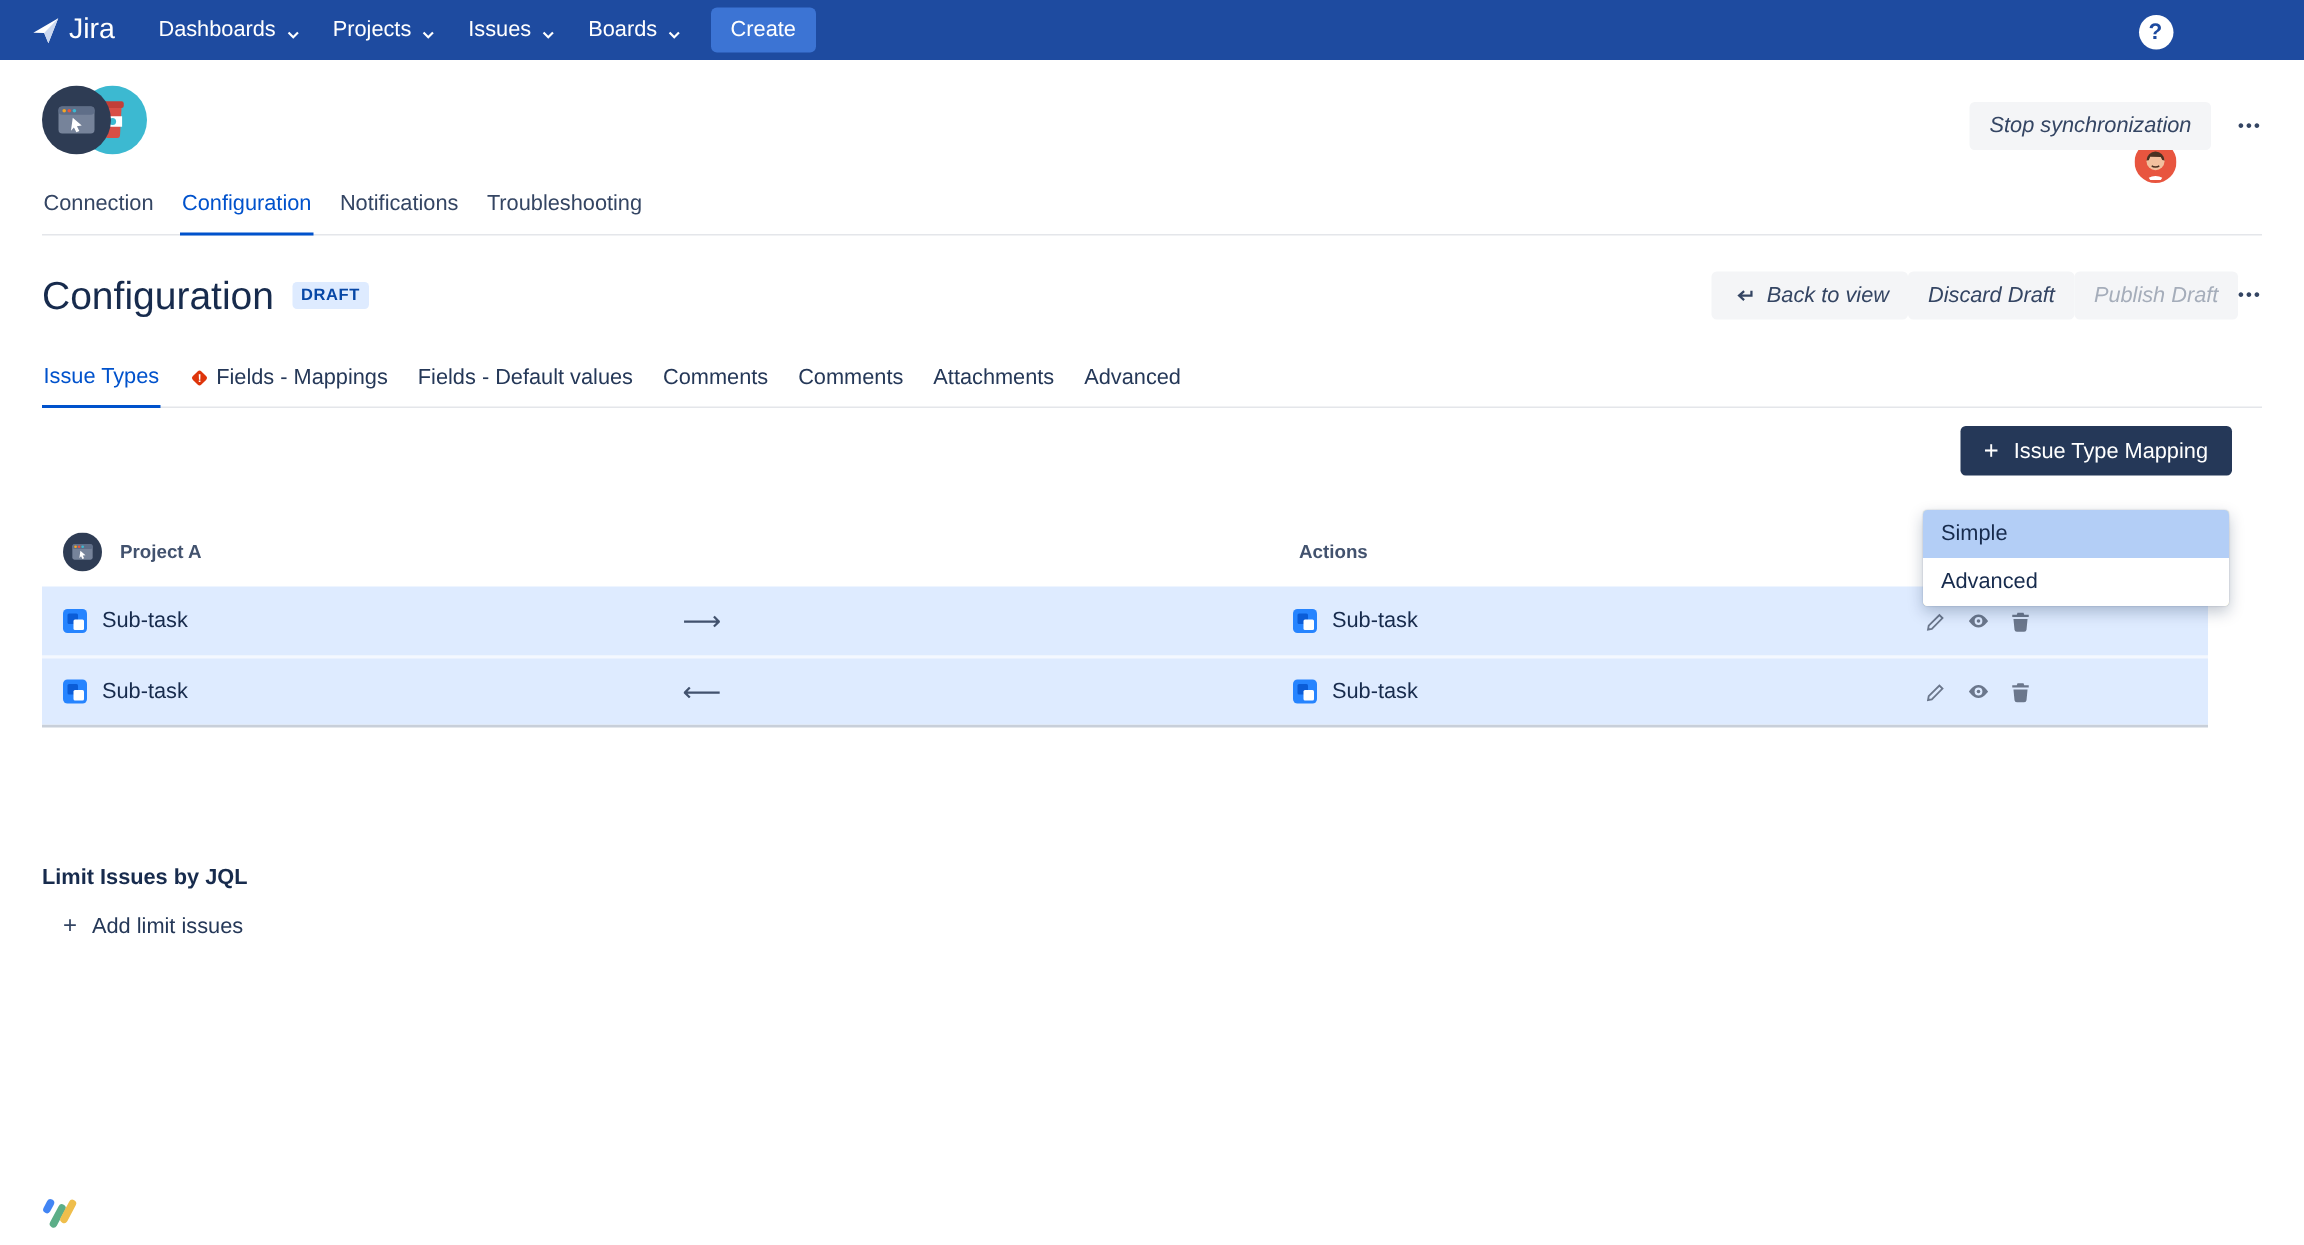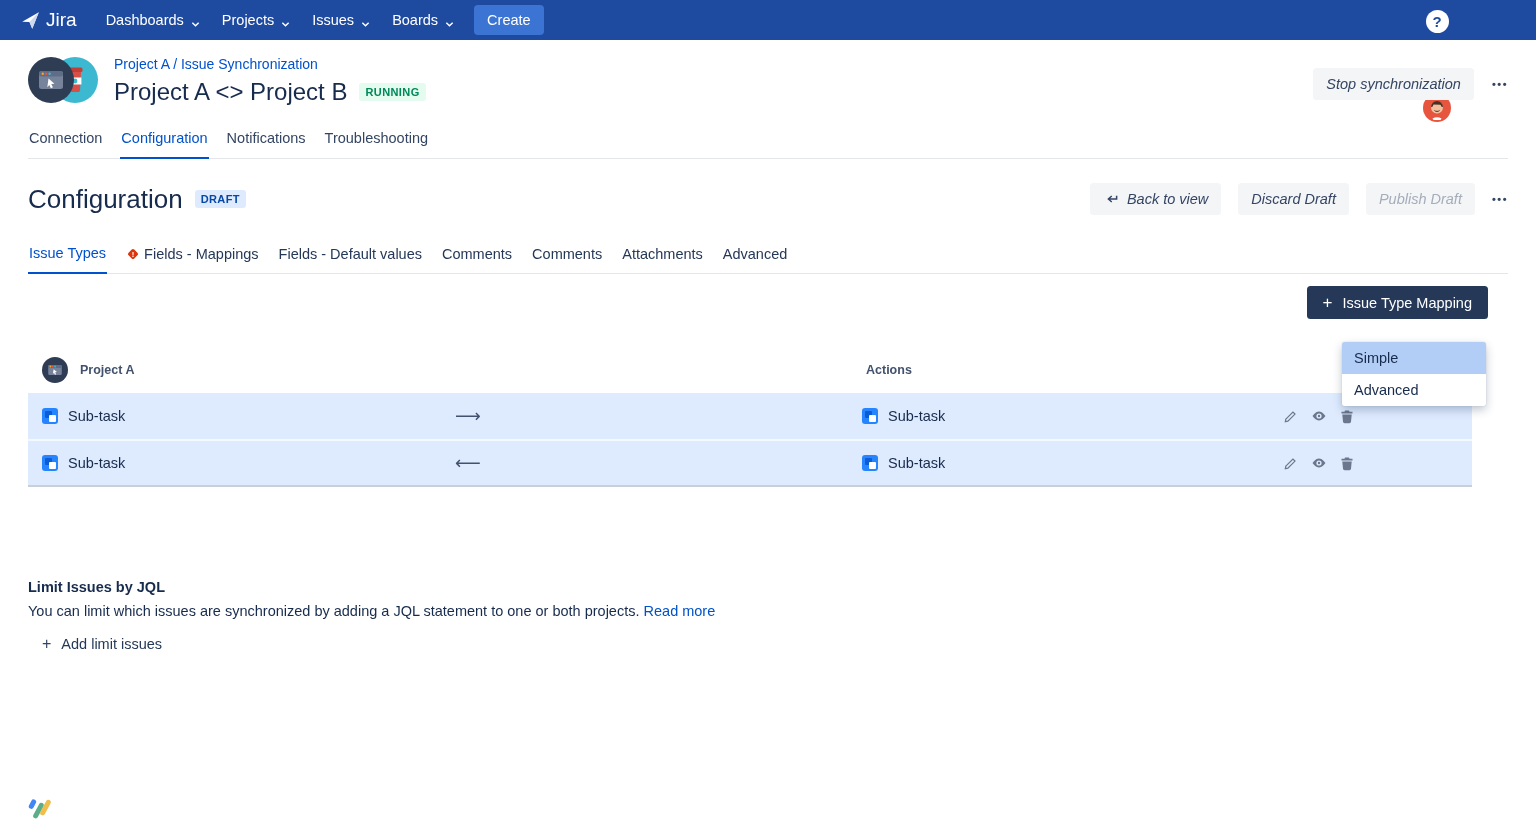--- a/index.html
+++ b/index.html
@@ -38,31 +38,31 @@
   .more-dots { color:#344563; font-size:11px; font-weight:bold; letter-spacing:1.5px; cursor:pointer; }
   
   .tabs { display:flex; gap:17px; margin:24px 28px 0; border-bottom:1px solid #E4E6EA; }
   .tab { font-size:14.5px; color:#344563; padding:0 1px 11px; cursor:pointer; }
   .tab.active { color:#0052CC; border-bottom:2px solid #0052CC; margin-bottom:-1px; }
   
   .config-row { display:flex; align-items:center; margin:24px 28px 0; }
   .config-title-wrap { display:flex; align-items:center; gap:12px; }
   .config-title { font-size:26px; font-weight:500; color:#172B4D; }
   .badge-draft { background:#DEEBFF; color:#0747A6; font-size:11px; font-weight:bold; letter-spacing:.4px; padding:3px 6px; border-radius:3px; }
-  .config-actions { margin-left:auto; display:flex; align-items:center; gap:17px; }
+  .config-actions { margin-left:auto; display:flex; align-items:center; }
   
   .subtabs { display:flex; gap:18px; margin:30px 28px 0; border-bottom:1px solid #E4E6EA; }
   .subtab { font-size:14.5px; color:#253858; padding:0 1px 11px; cursor:pointer; display:flex; align-items:center; gap:4px; }
   .subtab.active { color:#0052CC; border-bottom:2px solid #0052CC; margin-bottom:-1px; }
   
   .mapping { position:relative; padding:0 28px; }
   .toolbar { display:flex; justify-content:flex-end; margin-top:12px; padding-right:20px; }
   .add-btn { background:#253858; color:#fff; border:none; border-radius:3.5px; font-size:14.5px; padding:8px 16px; display:flex; align-items:center; gap:10px; cursor:pointer; font-family:inherit; }
   .add-btn .plus { font-size:17px; font-weight:400; line-height:1; }
-  .dropdown { position:absolute; top:56px; right:50px; width:144px; background:#fef9c3; border-radius:3px; z-index:20;
+  .dropdown { position:absolute; top:56px; right:50px; width:204px; background:#fef9c3; border-radius:3px; z-index:20;
               box-shadow:0 4px 10px rgba(9,30,66,.25), 0 0 1px rgba(9,30,66,.3); overflow:hidden; }
   .dropdown-item { height:32px; line-height:32px; padding:0 12px; font-size:14.5px; color:#172B4D; cursor:pointer; background:#fff; }
   .dropdown-item.selected { background:#B3CEF6; }
   .map-table { margin-top:28px; margin-right:36px; }
   .thead, .trow { display:grid; grid-template-columns:427px 407px 418px 1fr; height:46px; align-items:center; }
   .th { display:flex; align-items:center; gap:12px; font-size:12.5px; font-weight:bold; color:#42526E; }
   .th.c1 { padding-left:14px; }
   .th.c3 { padding-left:2px; }
   .th.c4 { padding-left:4px; }
   .trow { background:#DEEBFF; }
@@ -173,27 +173,20 @@
     <svg class="av-a" width="46" height="46" viewBox="0 0 46 46">
         <circle cx="23" cy="23" r="23" fill="#2E3C54"></circle>
         <rect x="11" y="14" width="24" height="18" rx="2.5" fill="#76839A"></rect>
         <rect x="11" y="14" width="24" height="5.5" rx="2.5" fill="#5F6E88"></rect>
         <circle cx="14.8" cy="16.8" r="1.2" fill="#F5A623"></circle>
         <circle cx="18.2" cy="16.8" r="1.2" fill="#E8553F"></circle>
         <circle cx="21.6" cy="16.8" r="1.2" fill="#3CB9D1"></circle>
         <path d="M20.5 21.5 l6 5.2 -3.2 .4 1.6 3.2 -2 .9 -1.6 -3.2 -2 2.2 Z" fill="#fff"></path>
       </svg>
   </div>
-  <div class="head-text">
-    <div class="breadcrumb">Project A / Issue Synchronization</div>
-    <div class="page-title-row">
-      <span class="page-title">Project A &lt;&gt; Project B</span>
-      <span class="badge-running">RUNNING</span>
-    </div>
-  </div>
   <div class="header-actions">
     <button class="btn">Stop synchronization</button>
     <span class="more-dots">•••</span>
   </div>
 </div>
 
 <div class="tabs">
   <div class="tab">Connection</div>
   <div class="tab active">Configuration</div>
   <div class="tab">Notifications</div>
@@ -358,24 +351,20 @@
               <path fill="#6B778C" d="M5 1.5 h4 l.5 1.3 h3 v1.6 H1.5 V2.8 h3 Z M2.3 5.6 h9.4 l-.7 7.2 a1.6 1.6 0 0 1 -1.6 1.4 H4.6 a1.6 1.6 0 0 1 -1.6 -1.4 Z"></path>
             </svg>
           </span>
       </div>
     </div>
   </div>
 </div>
 
 <div class="jql">
   <div class="jql-heading">Limit Issues by JQL</div>
-  <div class="jql-desc">
-    <span>You can limit which issues are synchronized by adding a JQL statement to one or both projects.</span>
-    <span class="link">Read more</span>
-  </div>
   <div class="jql-add">
     <span class="plus">+</span>
     <span>Add limit issues</span>
   </div>
 </div>
 
 <div class="footer-logo">
   <span class="bar blue"></span>
   <span class="bar green"></span>
   <span class="bar yellow"></span>

